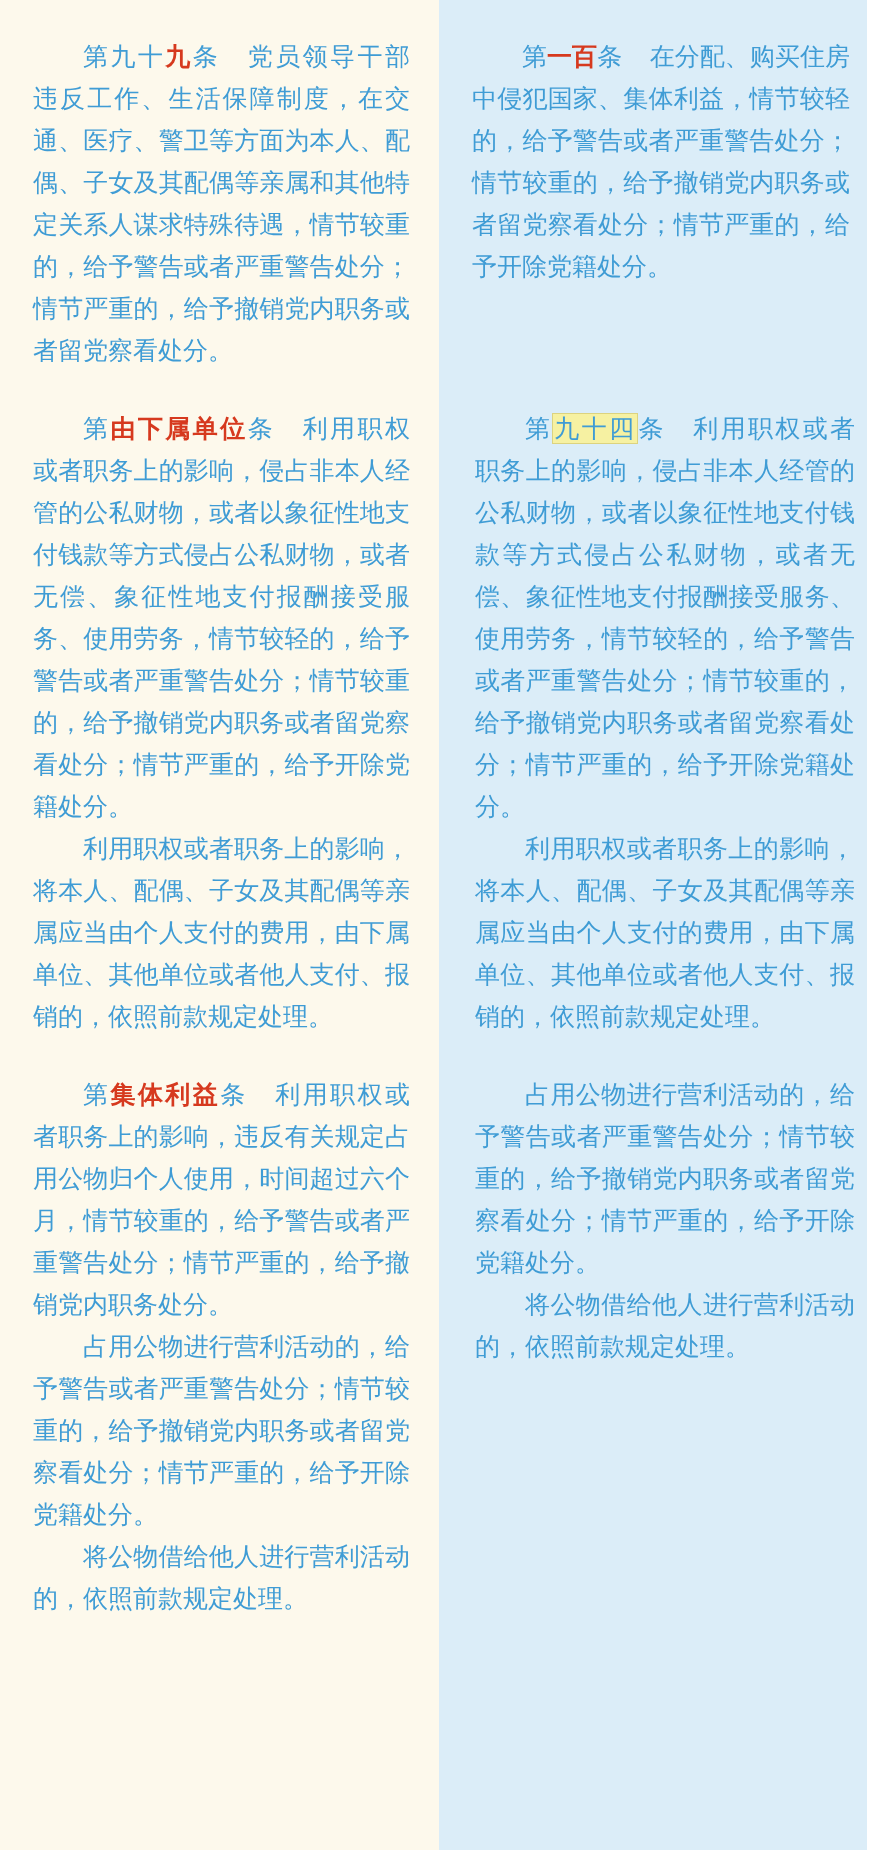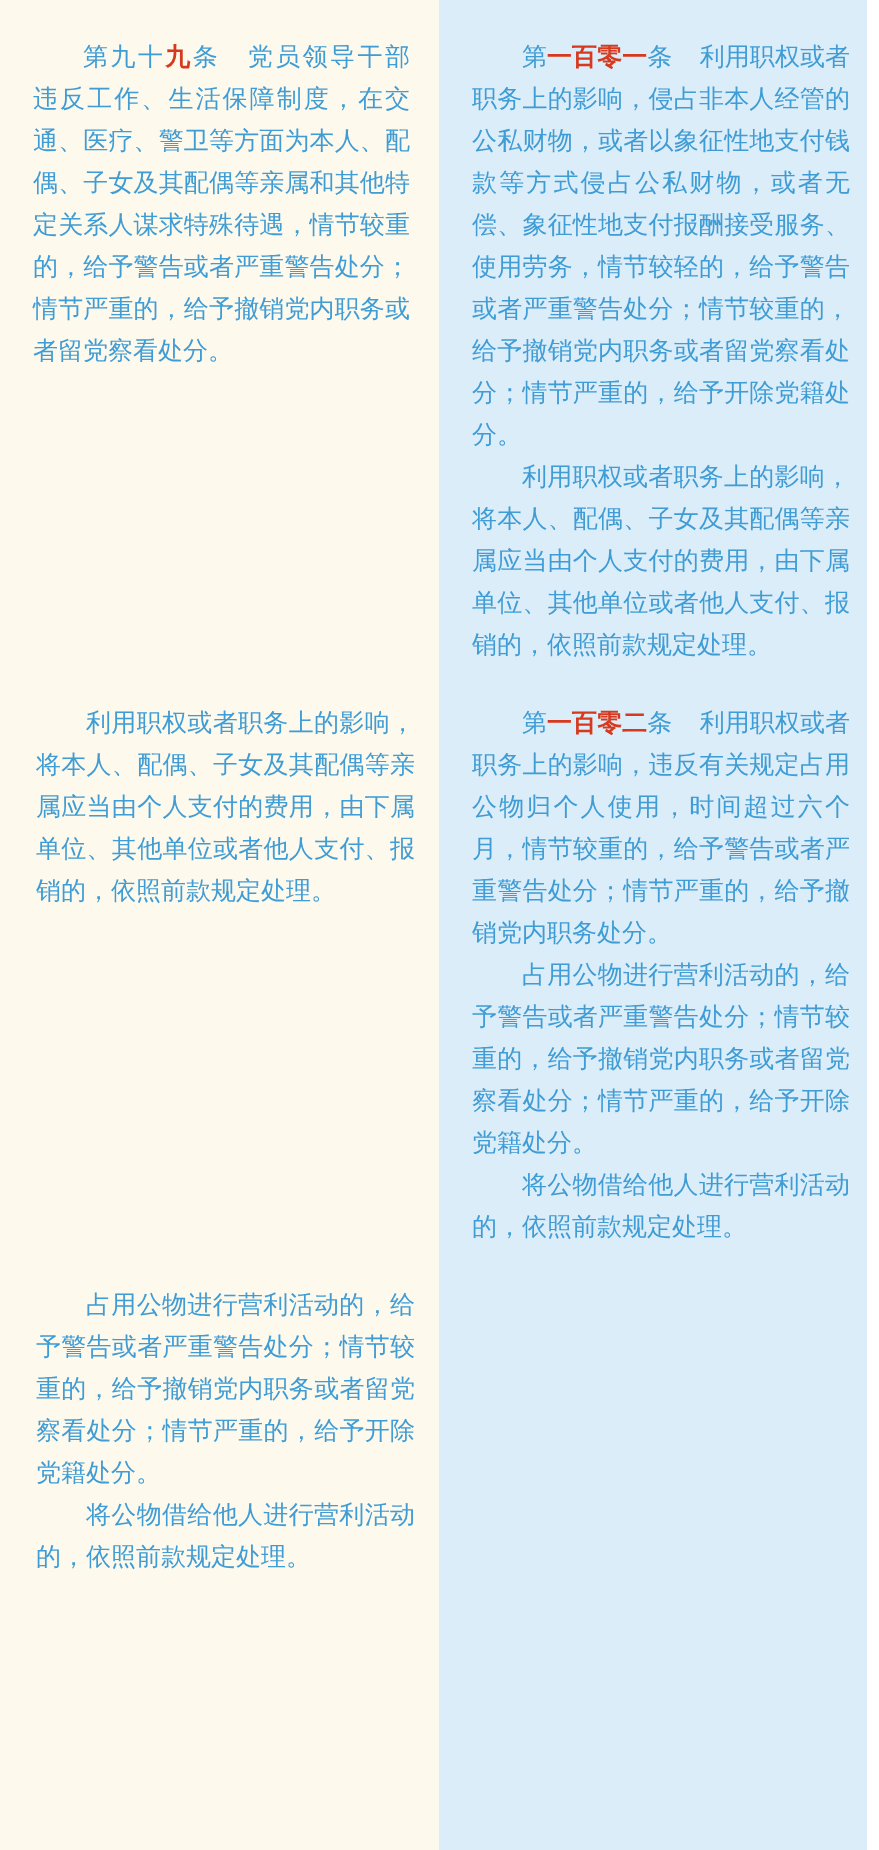--- a/index.html
+++ b/index.html
@@ -50,31 +50,35 @@
 </head>
 <body>
 
 <div class="page">
   <div class="compare-grid">
 
     <div class="cell left">
       <p class="para"><span class="article-head"><span>第九十</span><span class="mark-red">九</span><span>条</span></span><span>党员领导干部违反工作、生活保障制度，在交通、医疗、警卫等方面为本人、配偶、子女及其配偶等亲属和其他特定关系人谋求特殊待遇，情节较重的，给予警告或者严重警告处分；情节严重的，给予撤销党内职务或者留党察看处分。</span></p>
     </div>
 
+    <div class="cell left">
+      <p class="para"><span class="article-head"><span>第</span><span class="mark-red">一百</span><span>条</span></span><span>在分配、购买住房中侵犯国家、集体利益，情节较轻的，给予警告或者严重警告处分；情节较重的，给予撤销党内职务或者留党察看处分；情节严重的，给予开除党籍处分。</span></p>
+    </div>
 
     <div class="cell left">
-      <p class="para"><span class="article-head"><span>第</span><span class="mark-red">一百零一</span><span>条</span></span><span>利用职权或者职务上的影响，侵占非本人经管的公私财物，或者以象征性地支付钱款等方式侵占公私财物，或者无偿、象征性地支付报酬接受服务、使用劳务，情节较轻的，给予警告或者严重警告处分；情节较重的，给予撤销党内职务或者留党察看处分；情节严重的，给予开除党籍处分。</span></p>
+      <p class="para"><span class="article-head"><span>第</span><span class="mark-red">由下属单位</span><span>条</span></span><span>利用职权或者职务上的影响，侵占非本人经管的公私财物，或者以象征性地支付钱款等方式侵占公私财物，或者无偿、象征性地支付报酬接受服务、使用劳务，情节较轻的，给予警告或者严重警告处分；情节较重的，给予撤销党内职务或者留党察看处分；情节严重的，给予开除党籍处分。</span></p>
       <p class="para">利用职权或者职务上的影响，将本人、配偶、子女及其配偶等亲属应当由个人支付的费用，由下属单位、其他单位或者他人支付、报销的，依照前款规定处理。</p>
     </div>
     <div class="cell right">
+      <p class="para"><span class="article-head"><span>第</span><span class="mark-yellow">九十四</span><span>条</span></span><span>利用职权或者职务上的影响，侵占非本人经管的公私财物，或者以象征性地支付钱款等方式侵占公私财物，或者无偿、象征性地支付报酬接受服务、使用劳务，情节较轻的，给予警告或者严重警告处分；情节较重的，给予撤销党内职务或者留党察看处分；情节严重的，给予开除党籍处分。</span></p>
       <p class="para">利用职权或者职务上的影响，将本人、配偶、子女及其配偶等亲属应当由个人支付的费用，由下属单位、其他单位或者他人支付、报销的，依照前款规定处理。</p>
     </div>
 
     <div class="cell left">
-      <p class="para"><span class="article-head"><span>第</span><span class="mark-red">一百零二</span><span>条</span></span><span>利用职权或者职务上的影响，违反有关规定占用公物归个人使用，时间超过六个月，情节较重的，给予警告或者严重警告处分；情节严重的，给予撤销党内职务处分。</span></p>
+      <p class="para"><span class="article-head"><span>第</span><span class="mark-red">集体利益</span><span>条</span></span><span>利用职权或者职务上的影响，违反有关规定占用公物归个人使用，时间超过六个月，情节较重的，给予警告或者严重警告处分；情节严重的，给予撤销党内职务处分。</span></p>
       <p class="para">占用公物进行营利活动的，给予警告或者严重警告处分；情节较重的，给予撤销党内职务或者留党察看处分；情节严重的，给予开除党籍处分。</p>
       <p class="para">将公物借给他人进行营利活动的，依照前款规定处理。</p>
     </div>
     <div class="cell right">
       <p class="para">占用公物进行营利活动的，给予警告或者严重警告处分；情节较重的，给予撤销党内职务或者留党察看处分；情节严重的，给予开除党籍处分。</p>
       <p class="para">将公物借给他人进行营利活动的，依照前款规定处理。</p>
     </div>
 
   </div>
 </div>

